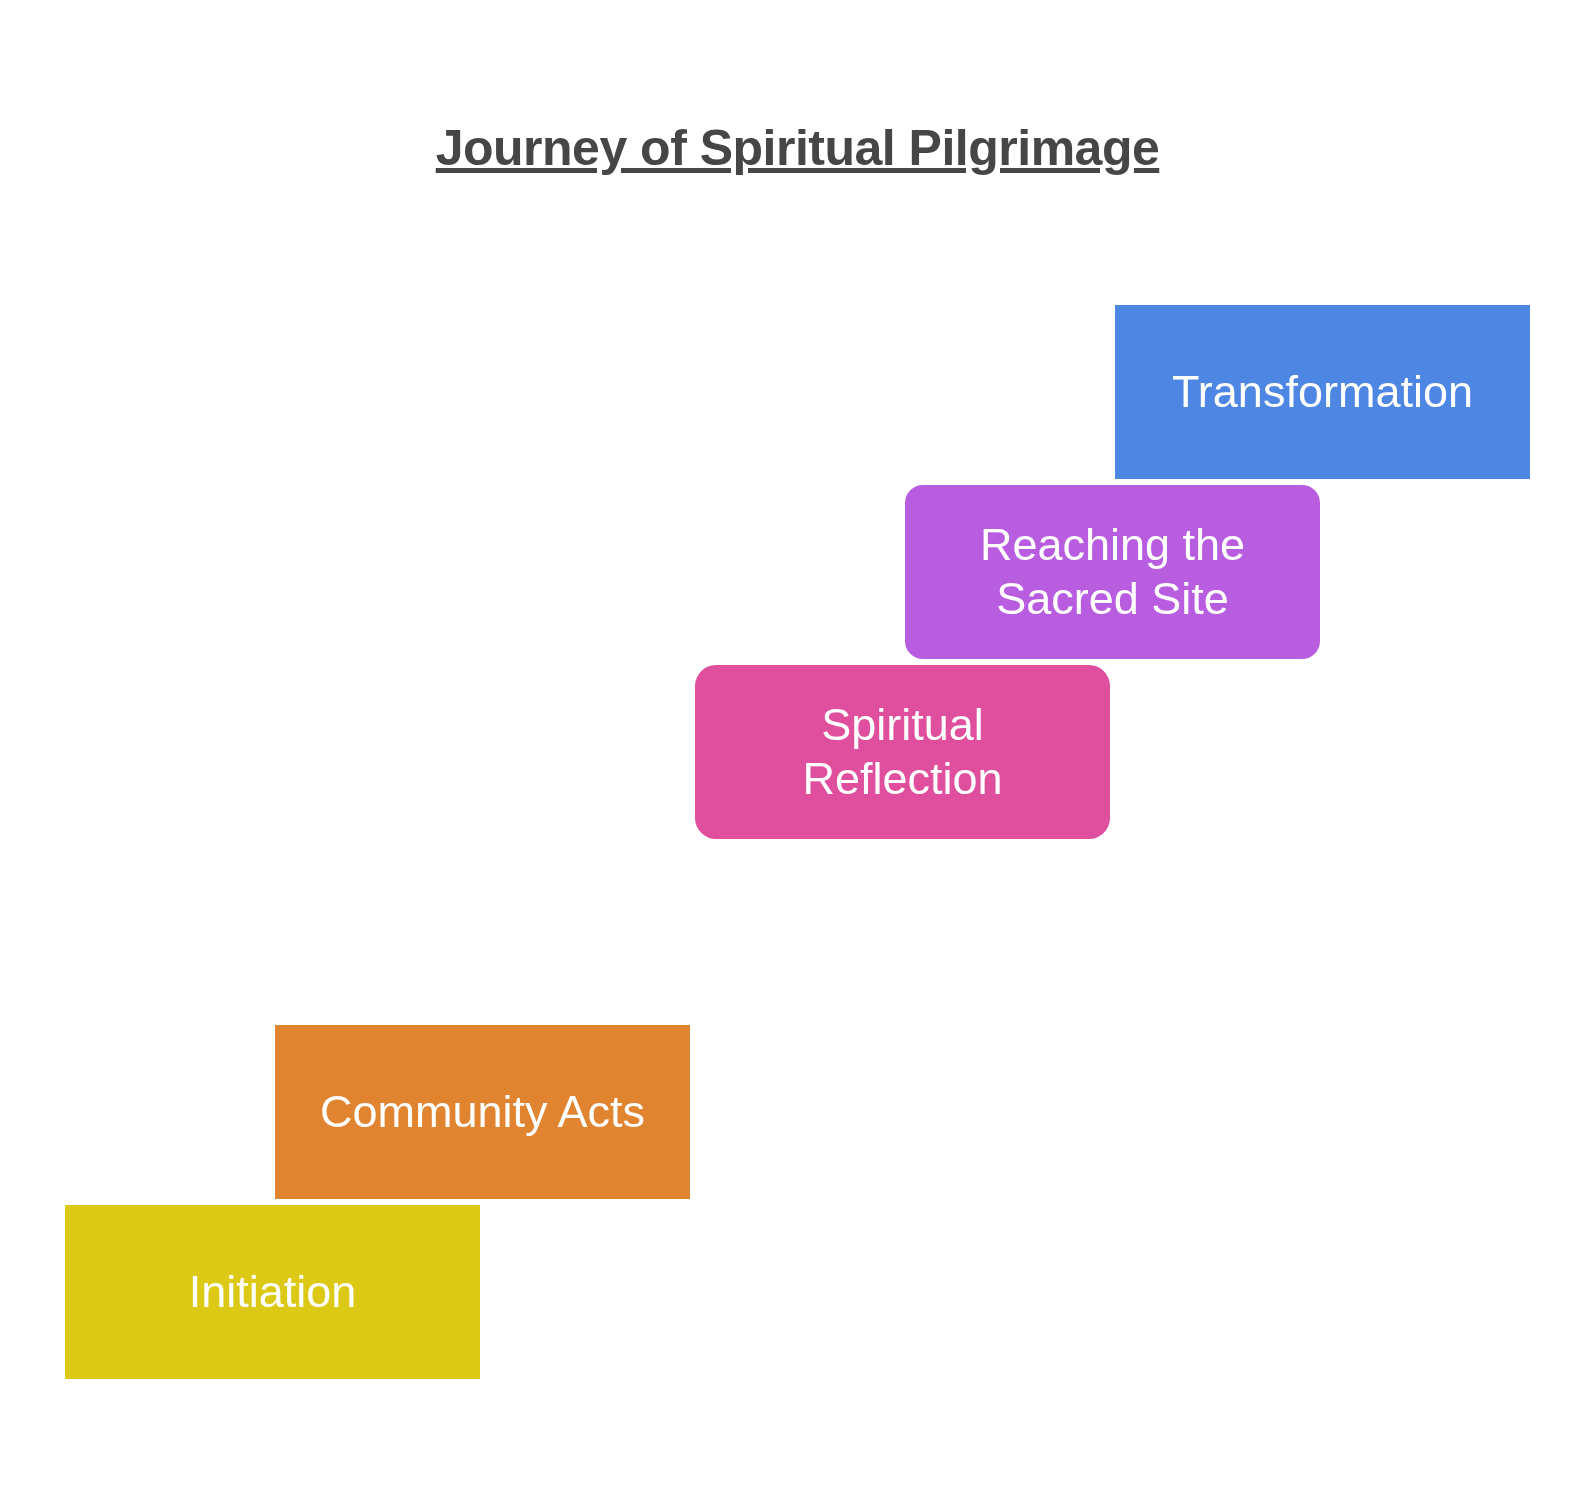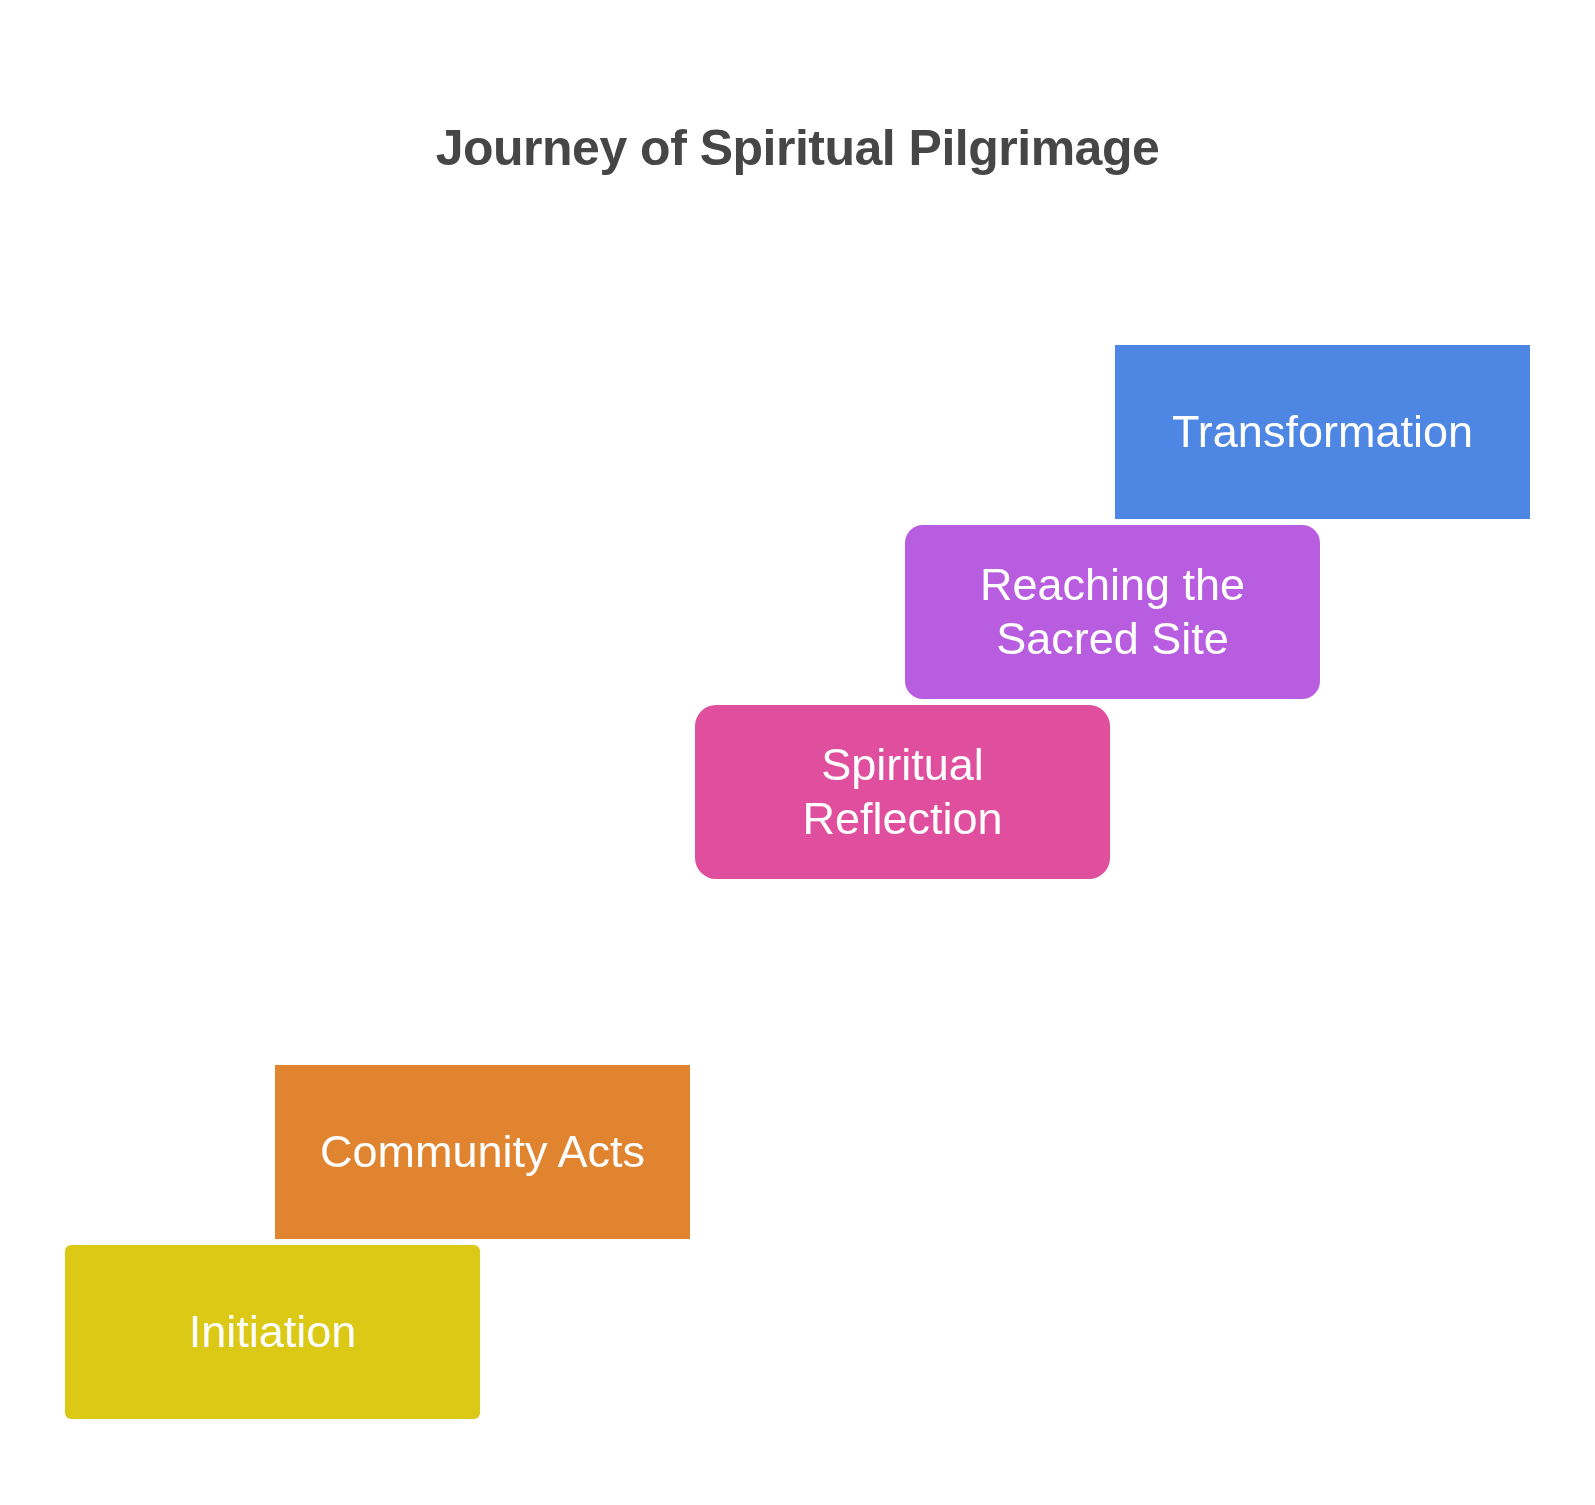--- a/index.html
+++ b/index.html
@@ -19,50 +19,50 @@
     position: absolute;
     top: 120px;
     left: 0;
     width: 100%;
     margin: 0;
     text-align: center;
     font-size: 50px;
     font-weight: bold;
     line-height: 1.15;
     letter-spacing: -0.5px;
+    text-decoration: underline;
   }
   .step {
     position: absolute;
     width: 415px;
     height: 174px;
     display: flex;
     align-items: center;
     justify-content: center;
     text-align: center;
     color: #ffffff;
     font-size: 45px;
     line-height: 1.2;
     white-space: pre-line;
-    margin-top: 40px;
   }
   .step-0 { left: 65px;   top: 1205px; }
   .step-1 { left: 275px;  top: 1025px; }
   .step-2 { left: 485px;  top: 845px;  }
   .step-3 { left: 695px;  top: 665px; border-radius: 21px;  }
   .step-4 { left: 905px;  top: 485px;  }
   .step-5 { left: 1115px; top: 305px;  }
 </style>
 </head>
 <body>
 
 <div class="canvas">
 
   <h1 class="title" style="color: rgb(70, 70, 70);">Journey of Spiritual Pilgrimage</h1>
 
-  <div class="step step-0" style="background-color: rgb(219, 201, 22); border-radius: 6px;">
+  <div class="step step-0" style="background-color: rgb(219, 201, 22);">
     <span class="step-label">Initiation</span>
   </div>
 
   <div class="step step-1" style="background-color: rgb(224, 132, 47);">
     <span class="step-label">Community Acts</span>
   </div>
 
 
   <div class="step step-3" style="background-color: rgb(223, 79, 157);">
     <span class="step-label">Spiritual

